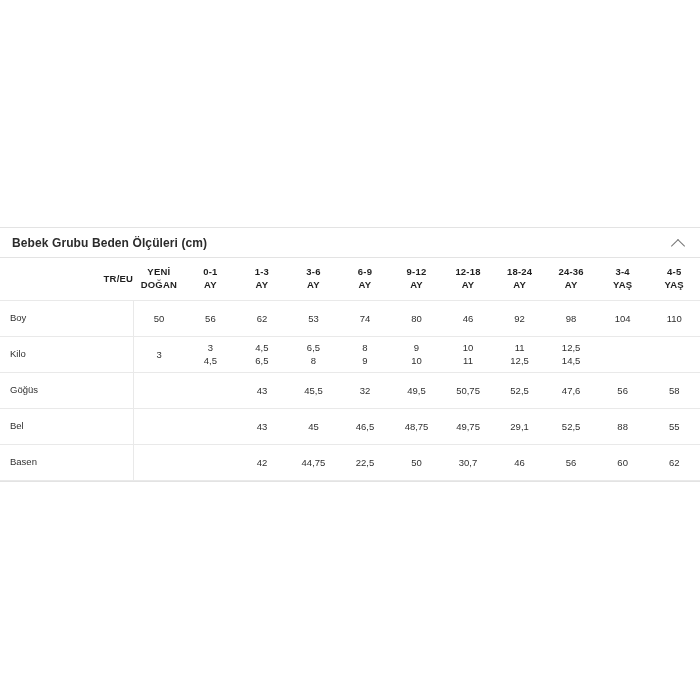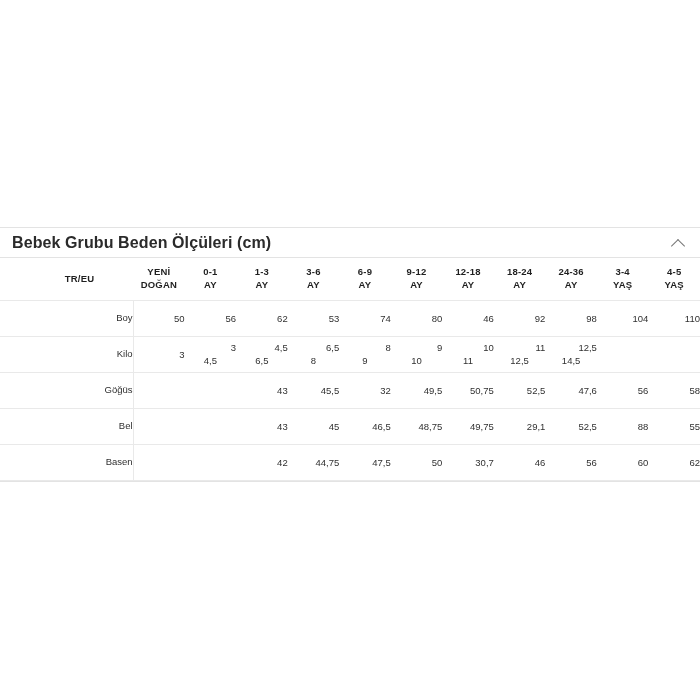--- a/index.html
+++ b/index.html
@@ -38,21 +38,21 @@
     align-items: center;
     justify-content: space-between;
     height: 30px;
     padding: 0 14px 0 12px;
     box-sizing: border-box;
     border-bottom: 1px solid #e3e3e3;
     background: #ffffff;
   }
 
   .panel-title {
-    font-size: 16px;
+    font-size: 12px;
     font-weight: bold;
     color: #2b2b2b;
     letter-spacing: 0.1px;
   }
 
   .chevron-up-icon {
     width: 14px;
     height: 14px;
     display: inline-block;
     position: relative;
@@ -88,41 +88,40 @@
 
   table.size-table thead th {
     font-weight: bold;
     height: 42px;
     font-size: 9.5px;
     color: #1f1f1f;
     letter-spacing: 0.2px;
   }
 
   table.size-table thead th.col-label {
-    text-align: center;
+    text-align: right;
     padding-left: 26px;
     font-weight: bold;
   }
 
   table.size-table tbody td {
     height: 35px;
   }
 
   table.size-table tbody td.row-label {
-    text-align: right;
+    text-align: left;
     padding-left: 10px;
     font-weight: normal;
     color: #303030;
     border-right: 1px solid #e9e9e9;
   }
 
   .cell-lines {
     display: block;
     line-height: 1.45;
-    text-align: right;
   }
 
   
   col.c0 { width: 133px; }
   col.cx { width: 51.5px; }
 
   .hdr-line { display: block; }
 </style>
 </head>
 <body>
@@ -261,21 +260,21 @@
           <td><span class="cell-lines">88</span><span class="l2"></span></td>
           <td><span class="cell-lines">55</span><span class="l2"></span></td>
         </tr>
 
         <tr>
           <td class="row-label">Basen</td>
           <td><span class="cell-lines"></span><span class="l2"></span></td>
           <td><span class="cell-lines"></span><span class="l2"></span></td>
           <td><span class="cell-lines">42</span><span class="l2"></span></td>
           <td><span class="cell-lines">44,75</span><span class="l2"></span></td>
-          <td><span class="cell-lines">47,5</span><span class="l2"></span></td>
+          <td><span class="cell-lines">22,5</span><span class="l2"></span></td>
           <td><span class="cell-lines">50</span><span class="l2"></span></td>
           <td><span class="cell-lines">30,7</span><span class="l2"></span></td>
           <td><span class="cell-lines">46</span><span class="l2"></span></td>
           <td><span class="cell-lines">56</span><span class="l2"></span></td>
           <td><span class="cell-lines">60</span><span class="l2"></span></td>
           <td><span class="cell-lines">62</span><span class="l2"></span></td>
         </tr>
 
       </tbody>
     </table>

